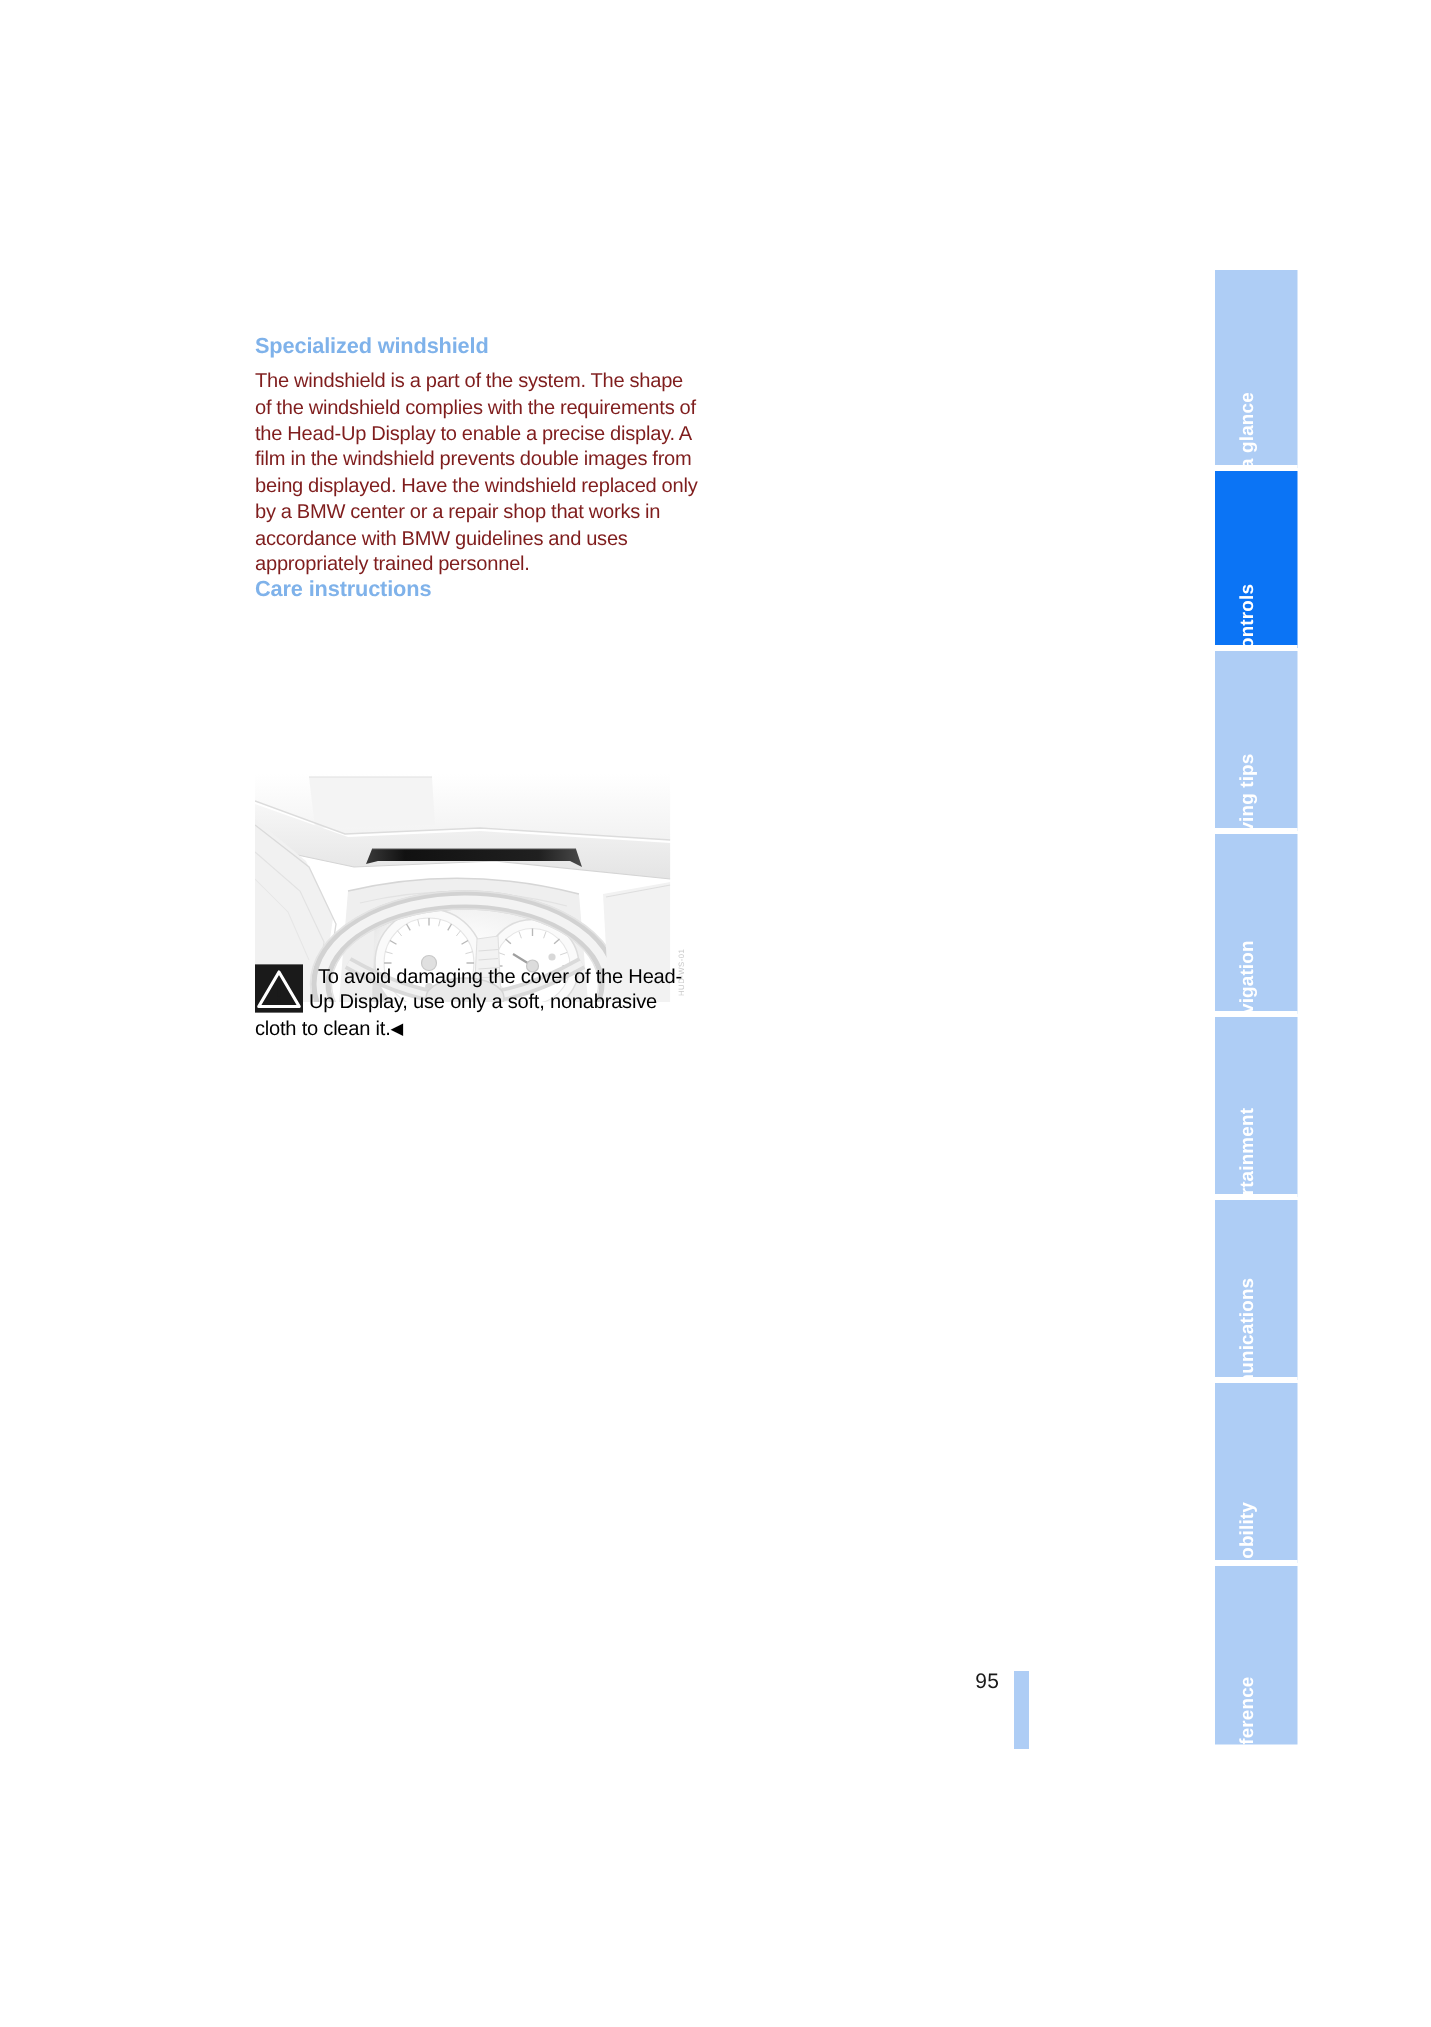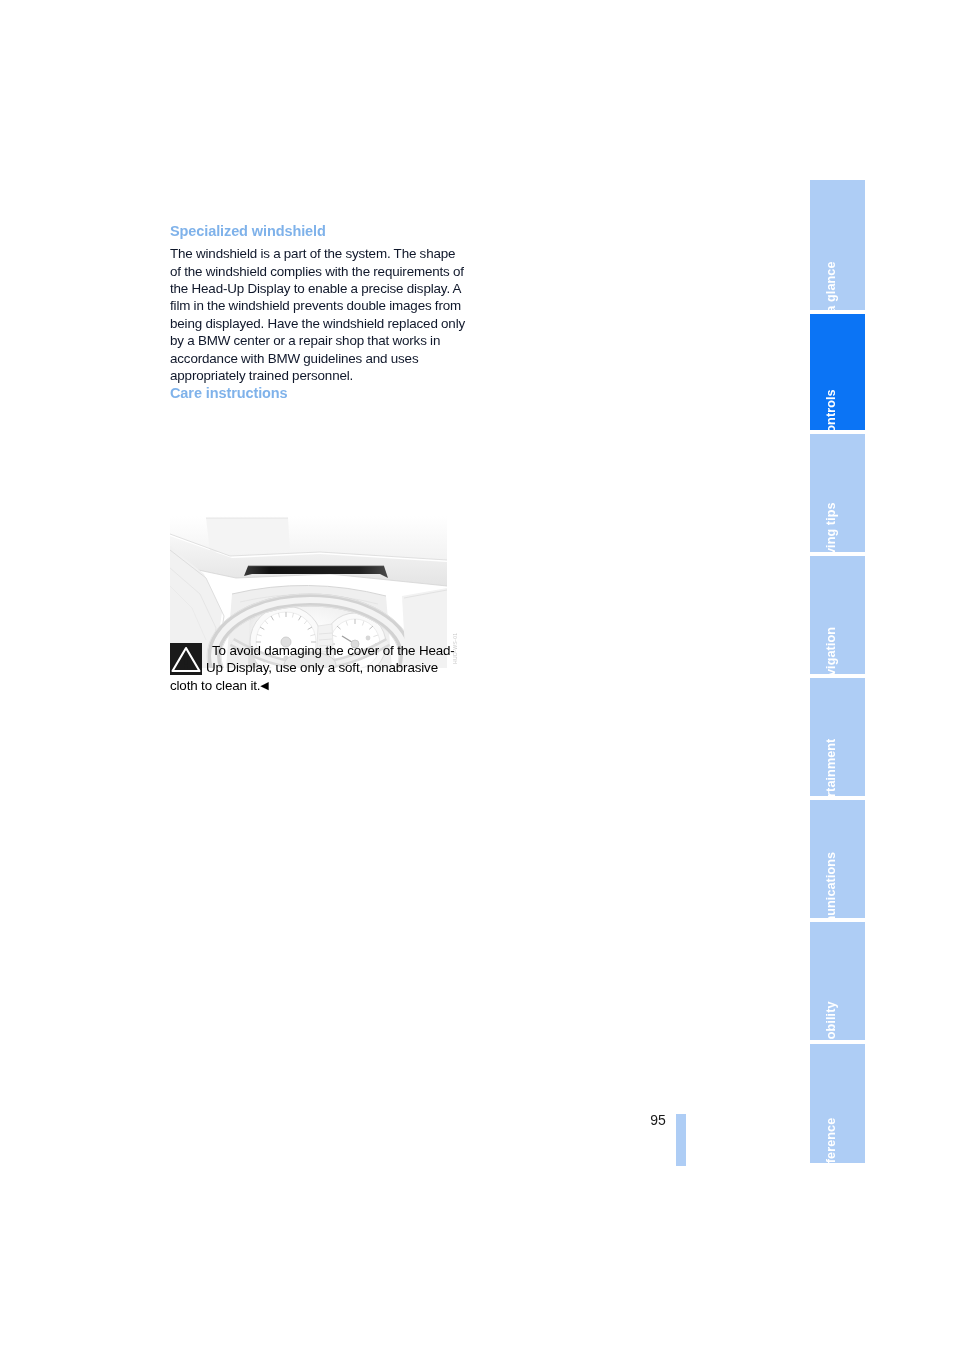--- a/index.html
+++ b/index.html
@@ -34,21 +34,21 @@
   .section-heading {
     color: #7FB2EA;
     font-size: 14.5px;
     font-weight: bold;
     line-height: 1.25;
     letter-spacing: -0.1px;
     margin: 0 0 5px 0;
   }
 
   .body-paragraph {
-    color: #0f172a;
+    color: #7f1d1d;
     font-size: 13.4px;
     line-height: 17.4px;
     letter-spacing: -0.15px;
     margin: 0;
     word-spacing: -0.2px;
   }
 
   .section-block + .section-block {
   }
 

